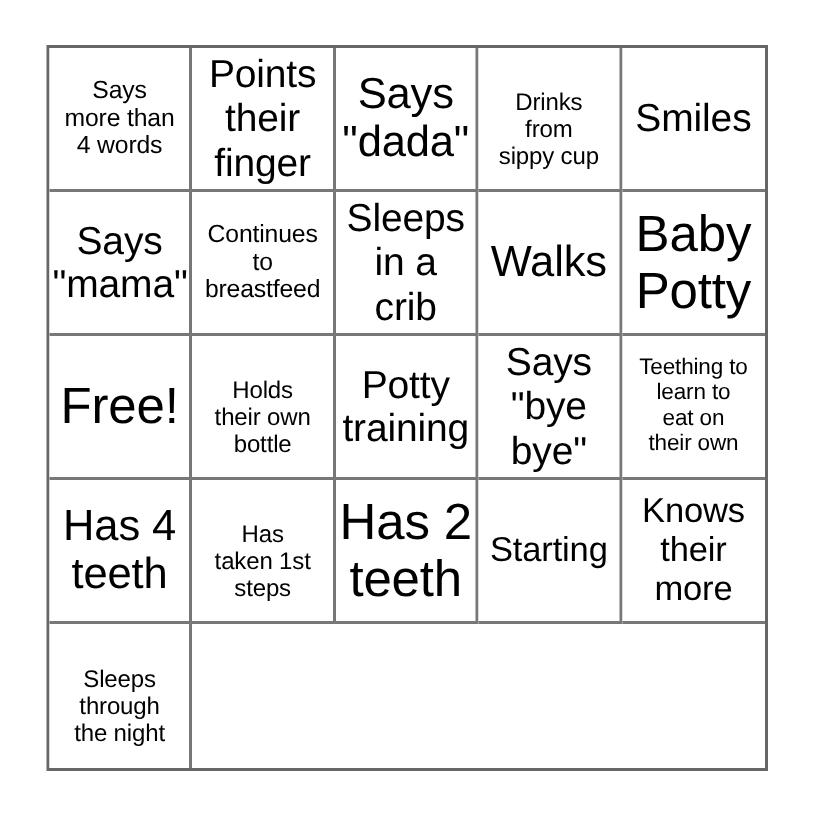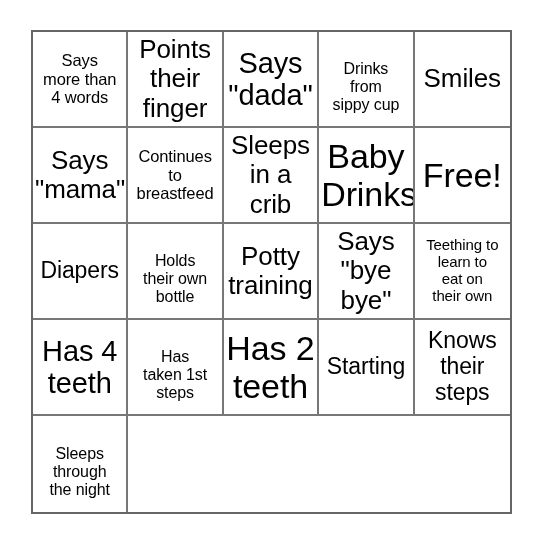--- a/index.html
+++ b/index.html
@@ -107,29 +107,29 @@
       <div class="bingo-cell fs-xs">
         <span class="cell-text">Continues
 to
 breastfeed</span>
       </div>
       <div class="bingo-cell fs-lg">
         <span class="cell-text">Sleeps
 in a
 crib</span>
       </div>
+      <div class="bingo-cell fs-xl">
+        <span class="cell-text">Walks</span>
+      </div>
       <div class="bingo-cell fs-xxl">
         <span class="cell-text">Baby
-Drinks</span>
+Potty</span>
       </div>
       <div class="bingo-cell fs-xxl">
         <span class="cell-text">Free!</span>
-      </div>
-      <div class="bingo-cell fs-md">
-        <span class="cell-text">Diapers</span>
       </div>
       <div class="bingo-cell fs-sm">
         <span class="cell-text">Holds
 their own
 bottle</span>
       </div>
       <div class="bingo-cell fs-lg">
         <span class="cell-text">Potty
 training</span>
       </div>
@@ -156,21 +156,21 @@
       <div class="bingo-cell fs-xxl">
         <span class="cell-text">Has 2
 teeth</span>
       </div>
       <div class="bingo-cell fs-md">
         <span class="cell-text">Starting</span>
       </div>
       <div class="bingo-cell fs-md">
         <span class="cell-text">Knows
 their
-steps</span>
+more</span>
       </div>
       <div class="bingo-cell fs-sm">
         <span class="cell-text">Sleeps
 through
 the night</span>
       </div>
     </div>
 </div>
 
 </body></html>

